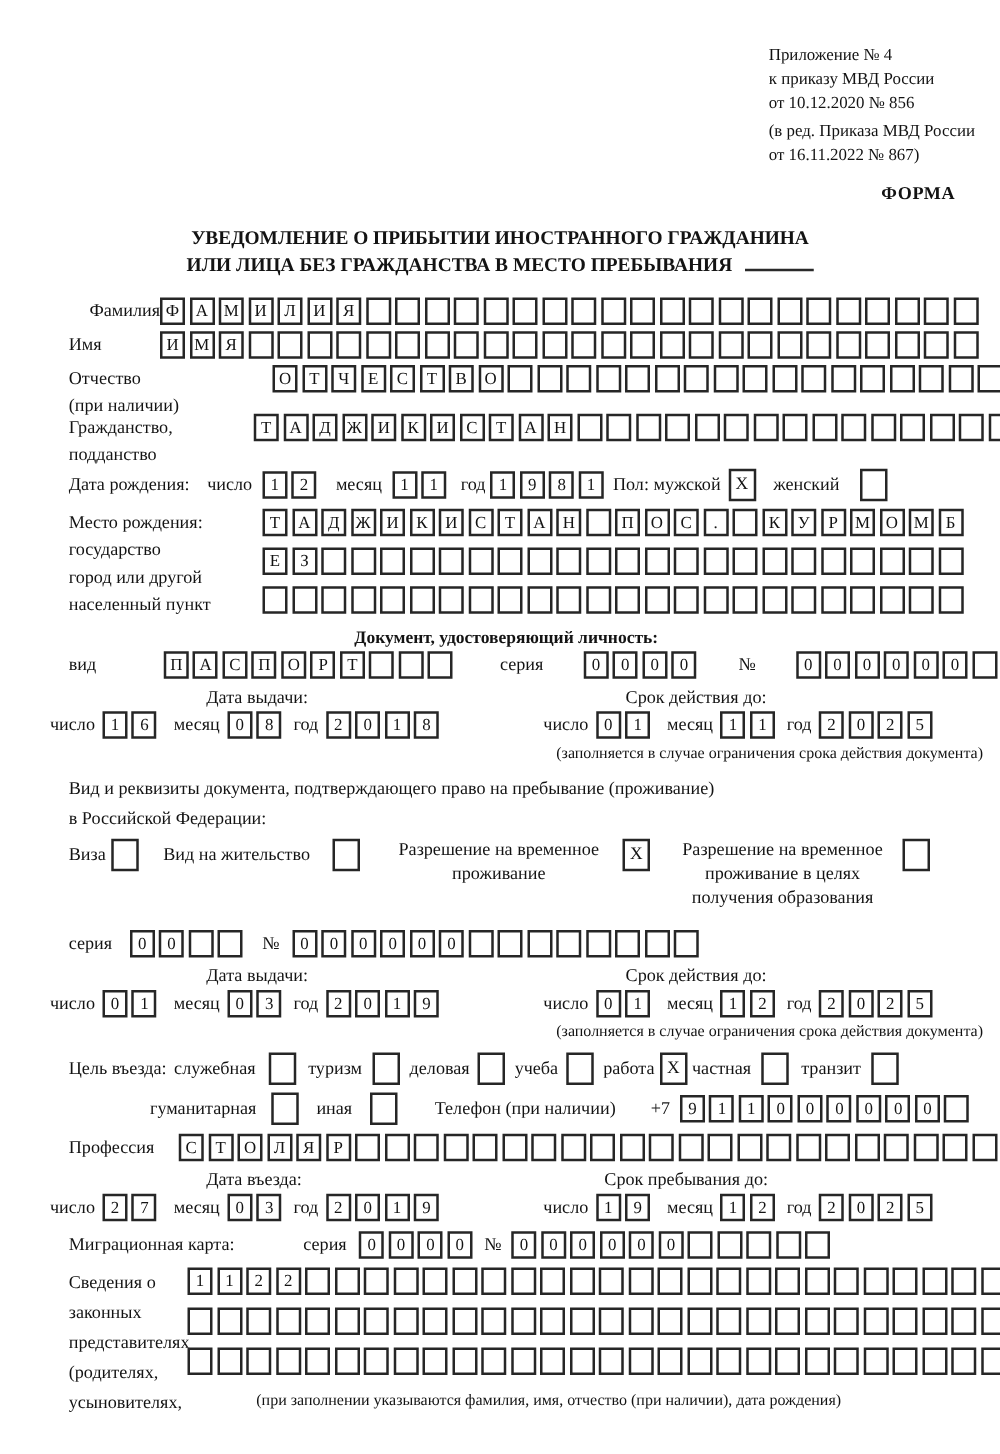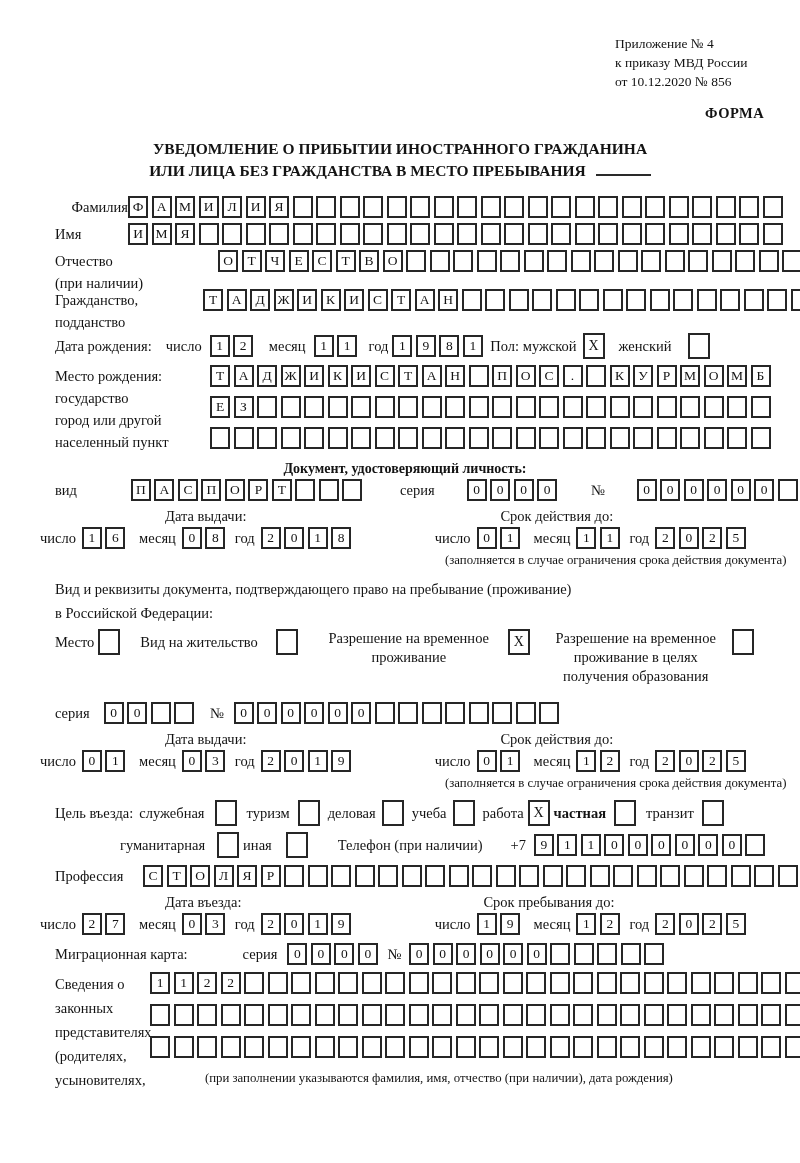--- a/index.html
+++ b/index.html
@@ -56,20 +56,24 @@
 </head>
 <body>
 
 <div class="page">
 
   <div class="appendix">
     <div>Приложение № 4</div>
     <div>к приказу МВД России</div>
     <div>от 10.12.2020 № 856</div>
   </div>
+  <div class="amendment">
+    <div>(в ред. Приказа МВД России</div>
+    <div>от 16.11.2022 № 867)</div>
+  </div>
   <div class="forma">ФОРМА</div>
 
   <div class="title">
     <div>УВЕДОМЛЕНИЕ О ПРИБЫТИИ ИНОСТРАННОГО ГРАЖДАНИНА</div>
     <div><span>ИЛИ ЛИЦА БЕЗ ГРАЖДАНСТВА В МЕСТО ПРЕБЫВАНИЯ</span><span class="blank-line"></span></div>
   </div>
 
 
   <div class="frow" style="margin-top:14px;margin-left:15px;text-align:right;">
     <span class="lbl w73">Фамилия</span>
@@ -400,21 +404,21 @@
         <span class="cell">5</span>
       </span>
   </div>
   <div class="note" style="margin-left:405px;margin-top:3px;">(заполняется в случае ограничения срока действия документа)</div>
 
   <div style="margin-left:15px;margin-top:8px;line-height:24px;">Вид и реквизиты документа, подтверждающего право на пребывание (проживание)</div>
   <div style="margin-left:15px;line-height:24px;">в Российской Федерации:</div>
 
   <div class="frow" style="margin-left:15px;margin-top:4px;">
     <span class="opt">
-      <span class="olabel" style="line-height:26px;">Место</span>
+      <span class="olabel" style="line-height:26px;">Виза</span>
       <span class="chk" style="margin-left:4px;"></span>
     </span>
     <span class="opt" style="margin-left:20px;">
       <span class="olabel" style="line-height:26px;">Вид на жительство</span>
       <span class="chk" style="margin-left:18px;"></span>
     </span>
     <span class="opt" style="margin-left:26px;">
       <span class="olabel center" style="width:170px;">Разрешение на временное проживание</span>
       <span class="chk" style="margin-left:14px;">X</span>
     </span>
@@ -498,29 +502,29 @@
     <span style="margin-left:6px;">служебная</span>
     <span class="chk" style="margin-left:10px;"></span>
     <span style="margin-left:10px;">туризм</span>
     <span class="chk" style="margin-left:8px;"></span>
     <span style="margin-left:8px;">деловая</span>
     <span class="chk" style="margin-left:6px;"></span>
     <span style="margin-left:8px;">учеба</span>
     <span class="chk" style="margin-left:6px;"></span>
     <span style="margin-left:8px;">работа</span>
     <span class="chk" style="margin-left:4px;">X</span>
-    <span style="margin-left:4px;font-weight:bold;">частная</span>
+    <span style="margin-left:4px;">частная</span>
     <span class="chk" style="margin-left:8px;"></span>
     <span style="margin-left:10px;">транзит</span>
     <span class="chk" style="margin-left:8px;"></span>
   </div>
   <div class="frow" style="margin-left:80px;margin-top:6px;align-items:center;">
     <span>гуманитарная</span>
     <span class="chk" style="margin-left:12px;"></span>
-    <span style="margin-left:4px;">иная</span>
+    <span style="margin-left:14px;">иная</span>
     <span class="chk" style="margin-left:14px;"></span>
     <span style="margin-left:30px;">Телефон (при наличии)</span>
     <span style="margin-left:28px;margin-right:8px;">+7</span>
     <span class="cells">
         <span class="cell">9</span>
         <span class="cell">1</span>
         <span class="cell">1</span>
         <span class="cell">0</span>
         <span class="cell">0</span>
         <span class="cell">0</span>

